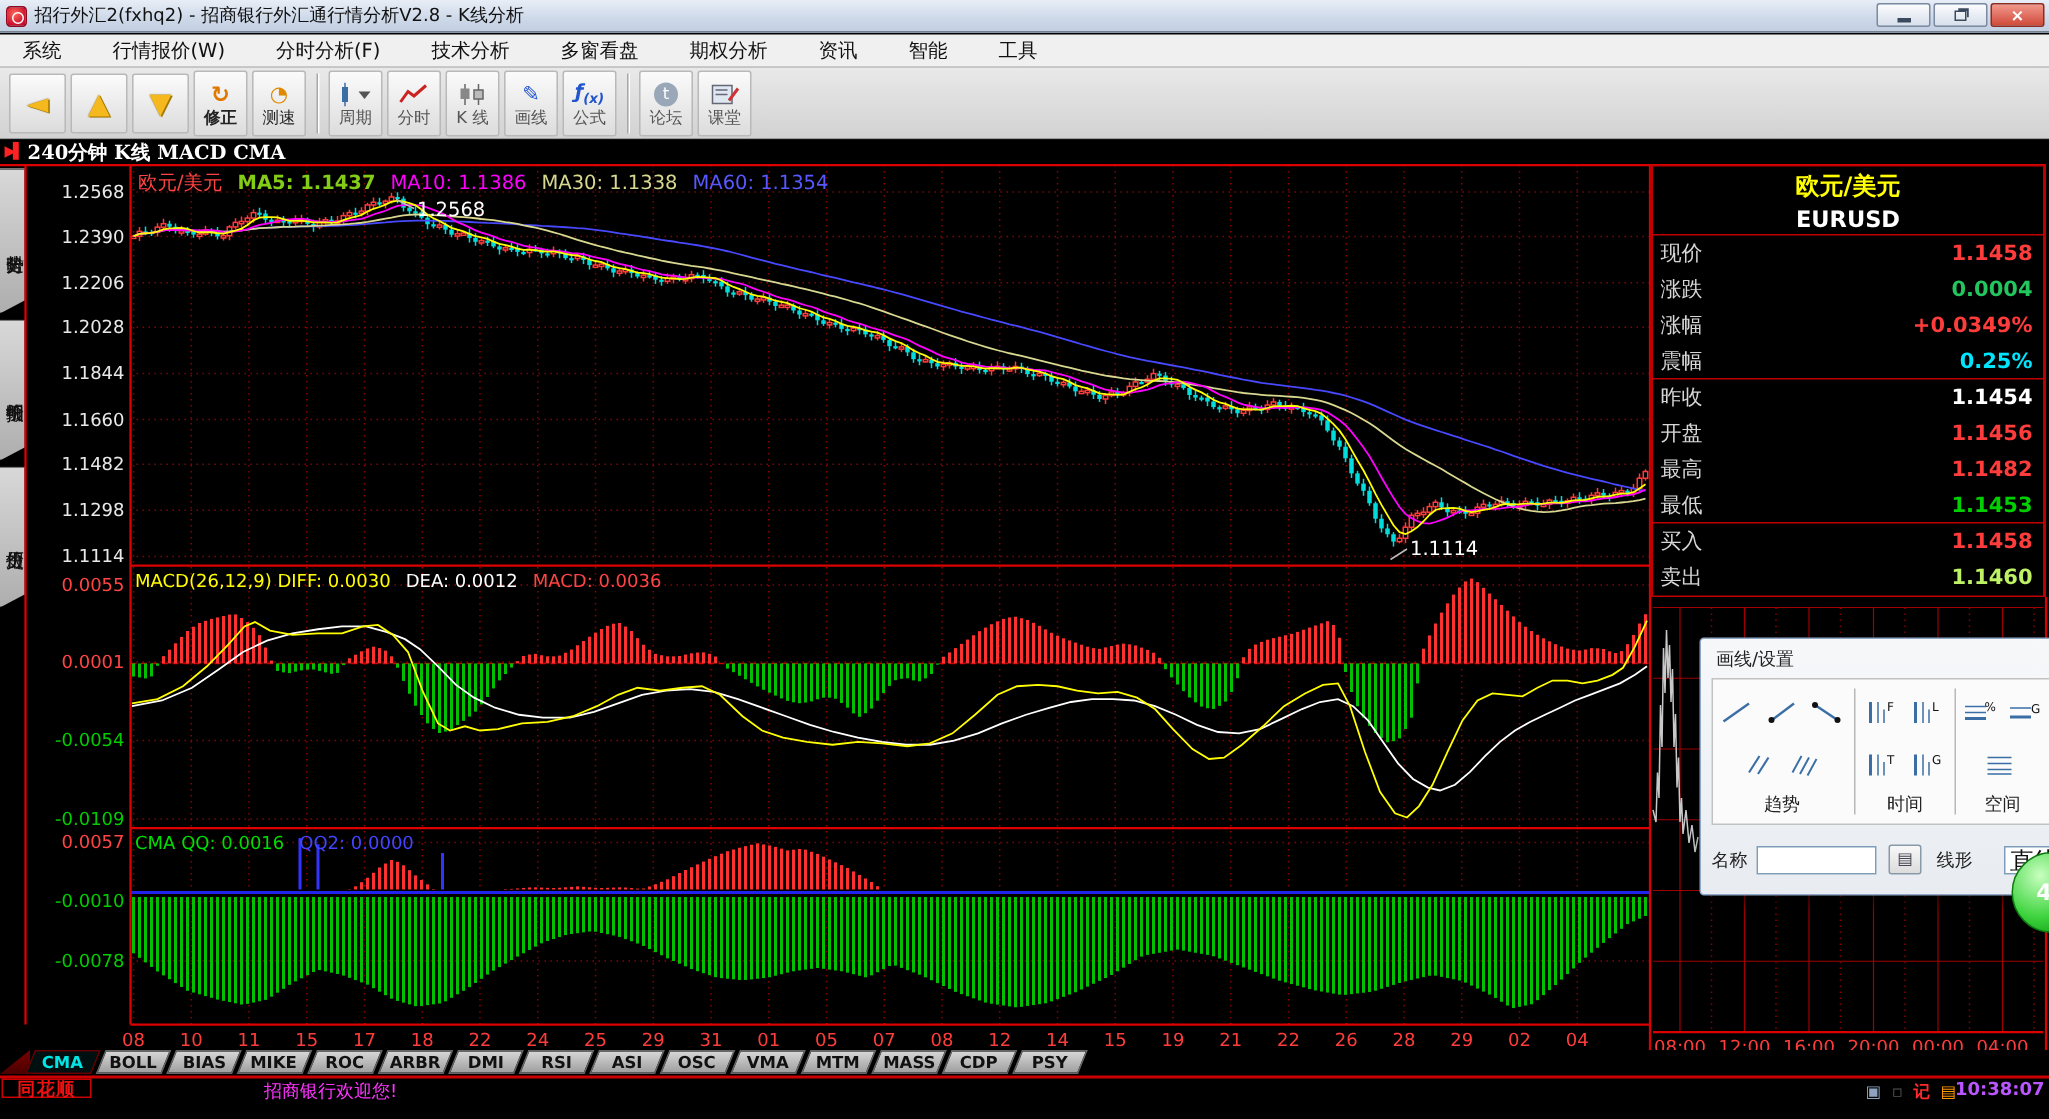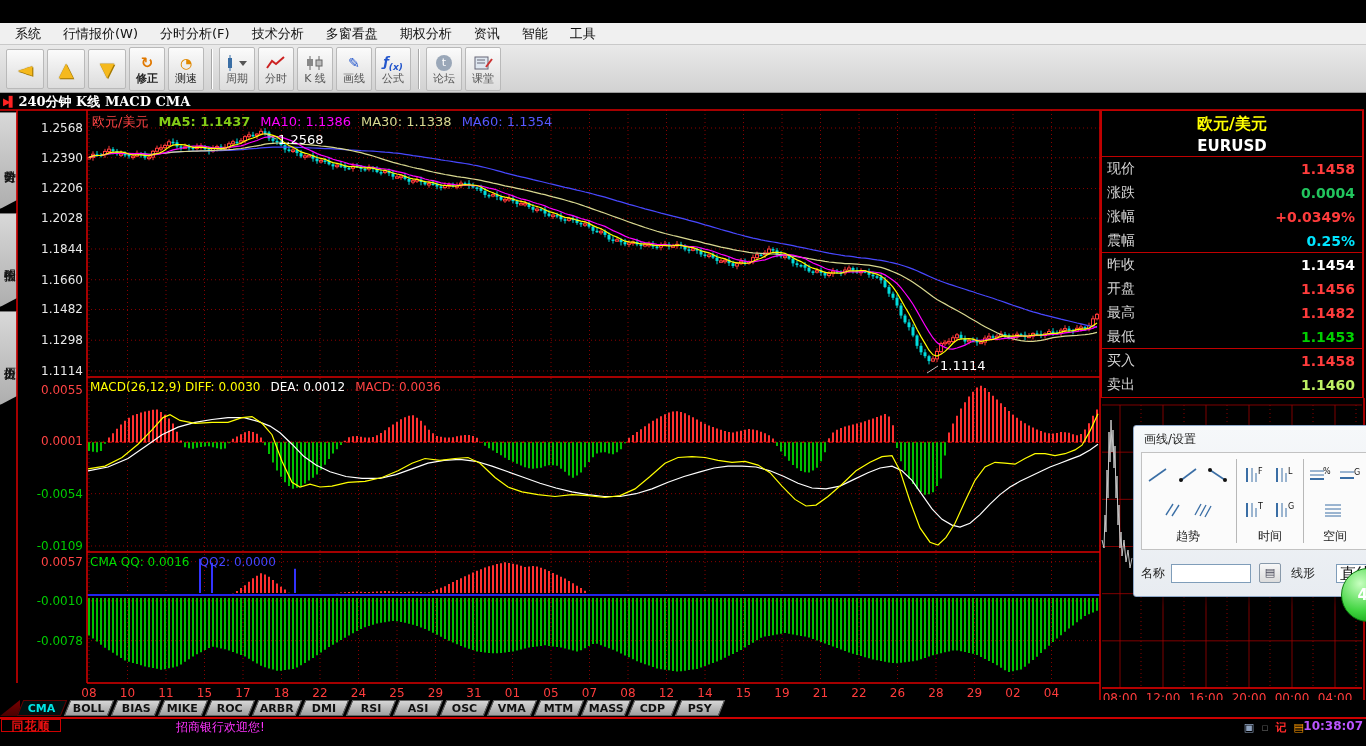--- a/index.html
+++ b/index.html
@@ -20,21 +20,21 @@
   #win-buttons { position:absolute; right:3px; top:2px; display:flex; gap:2px; }
   .winbtn { width:36px; height:16px; border:1px solid #7b8aa0; border-radius:2px;
     background:linear-gradient(#fbfcfe,#d7dfeb); display:flex; align-items:center; justify-content:center; }
   .winbtn.close { background:linear-gradient(#f2988c,#cf4a3a); border-color:#8e2c20; }
   .glyph-min { width:9px; height:3px; background:#3b4a5e; margin-top:6px; }
   .glyph-restore { width:8px; height:7px; border:1px solid #3b4a5e; box-shadow:2px -2px 0 -0.5px #3b4a5e; }
   .glyph-close { color:#fff; font-weight:bold; font-size:11px; line-height:11px; }
 
   
   #menubar { position:absolute; left:0; top:23px; width:1366px; height:22px; background:#f0f0f0;
-    border-bottom:1px solid #c9c9c9; display:flex; align-items:center; padding-left:4px; }
+    border-bottom:1px solid #c9c9c9; display:flex; align-items:center; padding-left:4px;gap:12px; }
   .menu-item { font-size:13px; color:#111; padding:2px 11px; cursor:default; }
 
   
   #toolbar { position:absolute; left:0; top:45px; width:1366px; height:48px;
     background:linear-gradient(#e9e9e9,#d2d2d2); border-bottom:1px solid #9a9a9a;
     display:flex; align-items:center; padding-left:6px; gap:3px; }
   .tb-sep { width:1px; height:40px; background:#a8a8a8; margin:0 4px; box-shadow:1px 0 0 #fff; }
   .tb-btn { height:44px; min-width:36px; border:1px solid #b9b9b9; border-radius:2px;
     background:linear-gradient(#fbfbfb,#dcdcdc); display:flex; flex-direction:column;
     align-items:center; justify-content:center; padding:1px 3px; }
@@ -120,20 +120,35 @@
   
   #taskbar { position:absolute; left:0; top:733px; width:1366px; height:13px;
     background:linear-gradient(#39404a,#161a20); border-top:1px solid #555; }
   .task-btn { position:absolute; top:735px; height:12px; border-radius:2px 2px 0 0;
     background:linear-gradient(rgba(255,255,255,.35),rgba(255,255,255,.08)); border:1px solid rgba(255,255,255,.25); }
 </style>
 </head>
 <body>
 
 <div id="root">
+  <div id="titlebar">
+    <div id="app-icon"></div>
+    <span id="window-title">招行外汇2(fxhq2) - 招商银行外汇通行情分析V2.8 - K线分析</span>
+    <div id="win-buttons">
+      <div class="winbtn">
+          <div class="glyph-min"></div>
+        </div>
+      <div class="winbtn">
+          <div class="glyph-restore"></div>
+        </div>
+      <div class="winbtn close">
+          <div class="glyph-close">×</div>
+        </div>
+    </div>
+  </div>
 
   <div id="menubar">
       <span class="menu-item">系统</span>
       <span class="menu-item">行情报价(W)</span>
       <span class="menu-item">分时分析(F)</span>
       <span class="menu-item">技术分析</span>
       <span class="menu-item">多窗看盘</span>
       <span class="menu-item">期权分析</span>
       <span class="menu-item">资讯</span>
       <span class="menu-item">智能</span>

